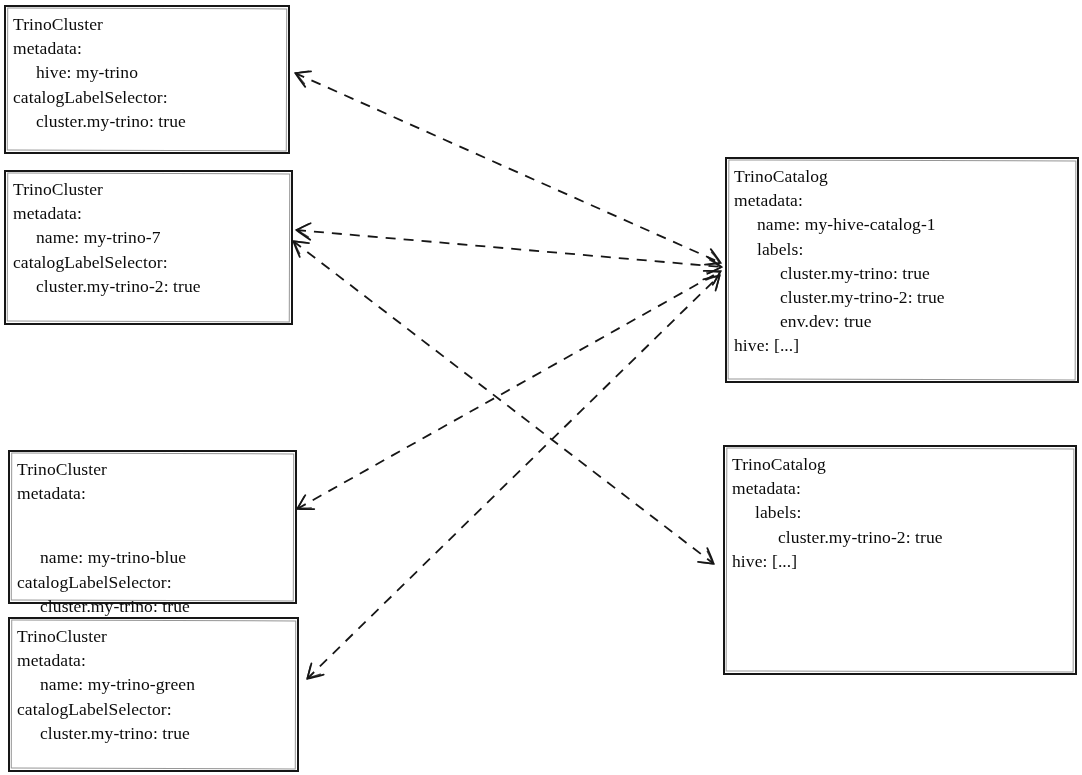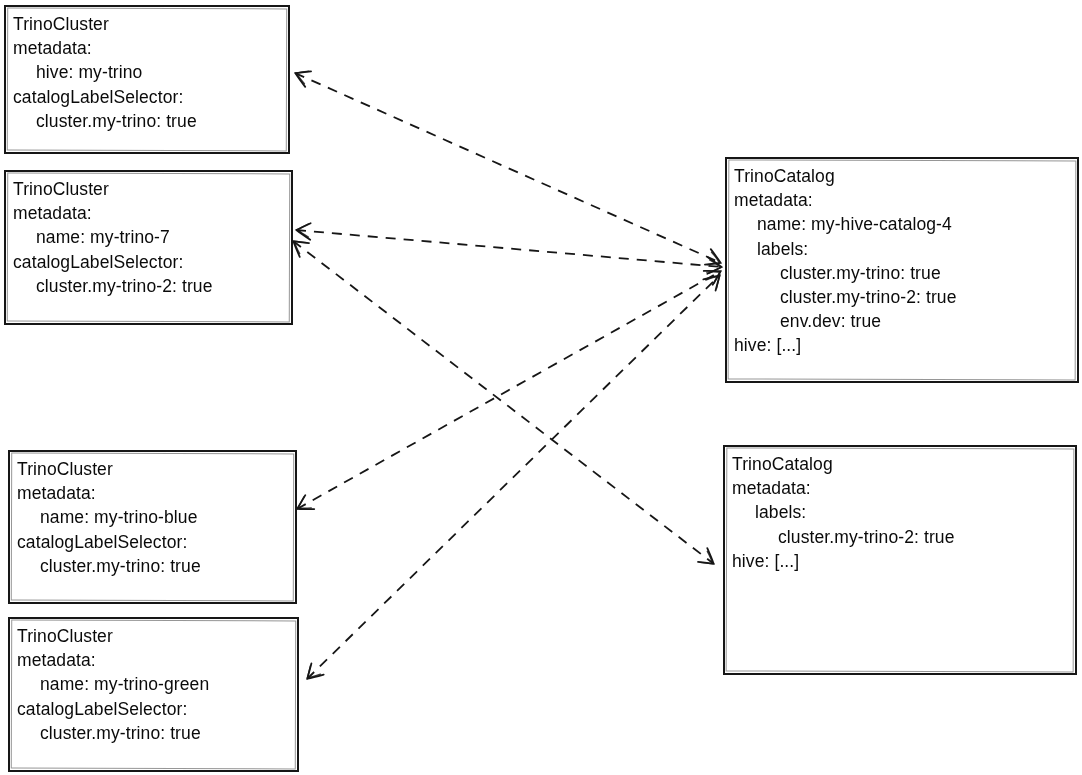--- a/index.html
+++ b/index.html
@@ -10,20 +10,21 @@
     background: #ffffff;
     font-family: "Liberation Sans", sans-serif;
     overflow: hidden;
   }
   .node {
     position: absolute;
     box-sizing: border-box;
     background: #ffffff;
     border: 2px solid #161616;
     padding: 5px 6px 4px 7px;
+    font-family: Liberation Serif, serif;
   }
   
   .node::after {
     content: "";
     position: absolute;
     inset: 1px;
     border: 1px solid rgba(22,22,22,0.45);
     transform: rotate(0.18deg);
     pointer-events: none;
   }
@@ -64,35 +65,35 @@
       <div class="node" style="left: 4px; top: 170px; width: 289px; height: 155px;">
         <div class="yaml-line" style="padding-left: 0px;">TrinoCluster</div>
         <div class="yaml-line" style="padding-left: 0px;">metadata:</div>
         <div class="yaml-line" style="padding-left: 23px;">name: my-trino-7</div>
         <div class="yaml-line" style="padding-left: 0px;">catalogLabelSelector:</div>
         <div class="yaml-line" style="padding-left: 23px;">cluster.my-trino-2: true</div>
       </div>
       <div class="node" style="left: 8px; top: 450px; width: 289px; height: 154px;">
         <div class="yaml-line" style="padding-left: 0px;">TrinoCluster</div>
         <div class="yaml-line" style="padding-left: 0px;">metadata:</div>
-        <div class="yaml-line" style="padding-left: 23px;">name: my-trino-blue</div>
+        <div class="yaml-line" style="padding-left: 23px; margin-top: 40px;">name: my-trino-blue</div>
         <div class="yaml-line" style="padding-left: 0px;">catalogLabelSelector:</div>
         <div class="yaml-line" style="padding-left: 23px;">cluster.my-trino: true</div>
       </div>
       <div class="node" style="left: 8px; top: 617px; width: 291px; height: 155px;">
         <div class="yaml-line" style="padding-left: 0px;">TrinoCluster</div>
         <div class="yaml-line" style="padding-left: 0px;">metadata:</div>
         <div class="yaml-line" style="padding-left: 23px;">name: my-trino-green</div>
         <div class="yaml-line" style="padding-left: 0px;">catalogLabelSelector:</div>
         <div class="yaml-line" style="padding-left: 23px;">cluster.my-trino: true</div>
       </div>
       <div class="node" style="left: 725px; top: 157px; width: 354px; height: 226px;">
         <div class="yaml-line" style="padding-left: 0px;">TrinoCatalog</div>
         <div class="yaml-line" style="padding-left: 0px;">metadata:</div>
-        <div class="yaml-line" style="padding-left: 23px;">name: my-hive-catalog-4</div>
+        <div class="yaml-line" style="padding-left: 23px;">name: my-hive-catalog-1</div>
         <div class="yaml-line" style="padding-left: 23px;">labels:</div>
         <div class="yaml-line" style="padding-left: 46px;">cluster.my-trino: true</div>
         <div class="yaml-line" style="padding-left: 46px;">cluster.my-trino-2: true</div>
         <div class="yaml-line" style="padding-left: 46px;">env.dev: true</div>
         <div class="yaml-line" style="padding-left: 0px;">hive: [...]</div>
       </div>
       <div class="node" style="left: 723px; top: 445px; width: 354px; height: 230px;">
         <div class="yaml-line" style="padding-left: 0px;">TrinoCatalog</div>
         <div class="yaml-line" style="padding-left: 0px;">metadata:</div>
         <div class="yaml-line" style="padding-left: 23px;">labels:</div>

